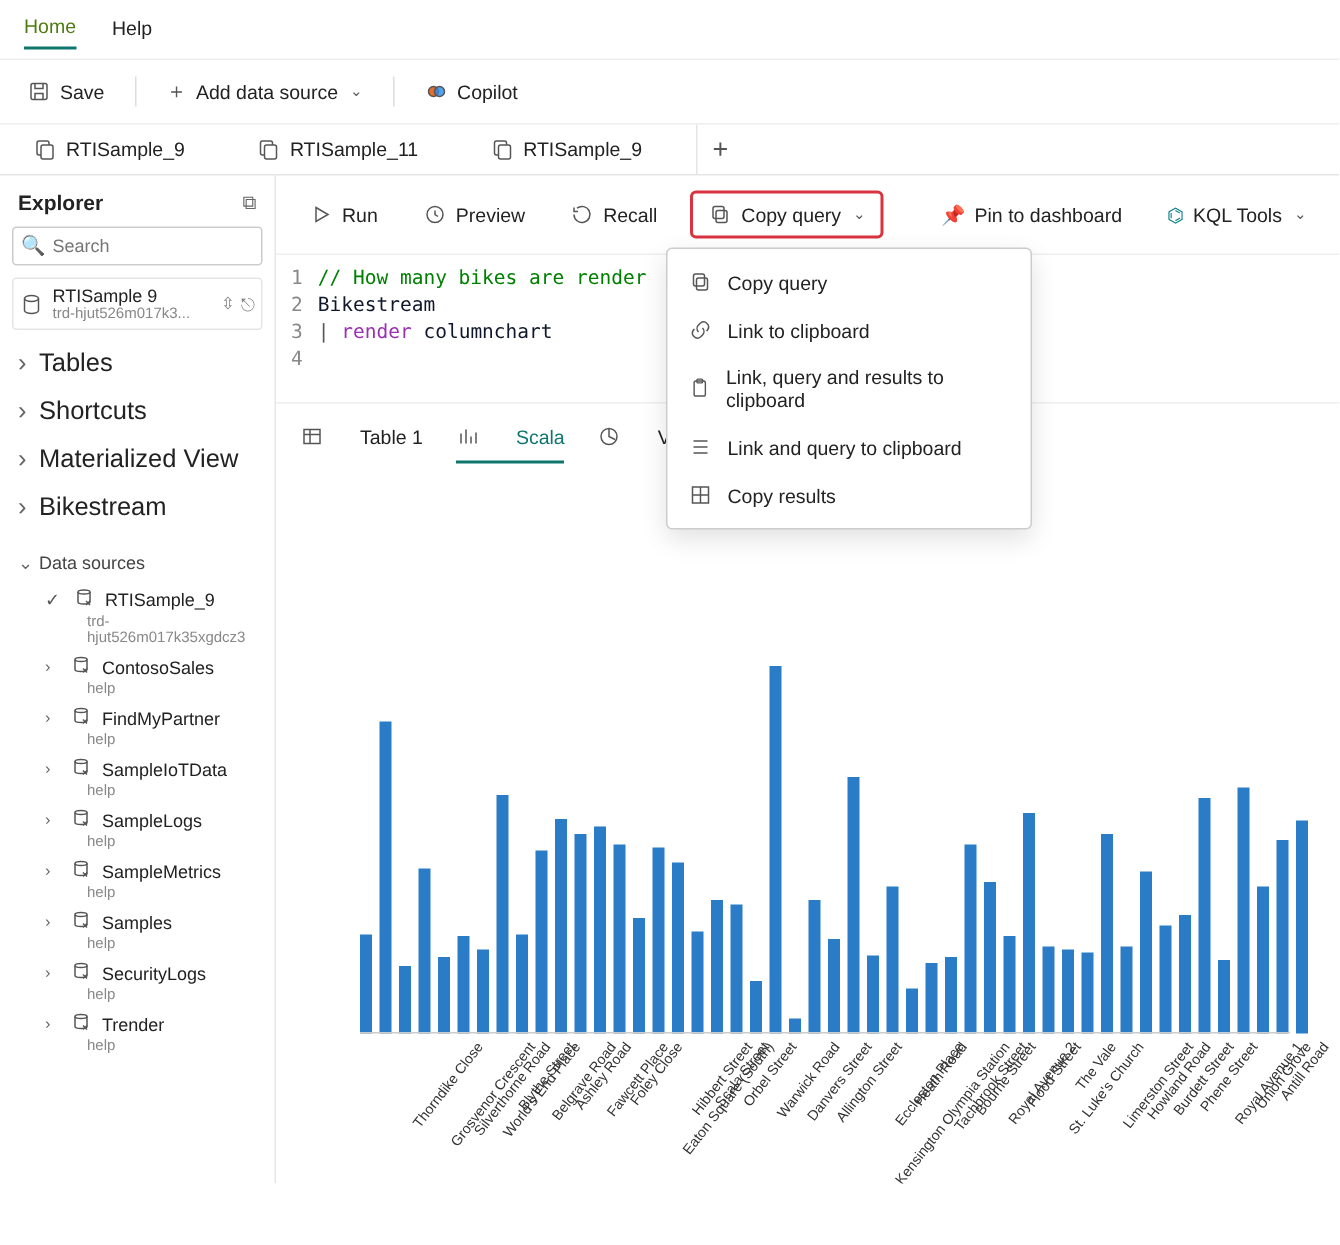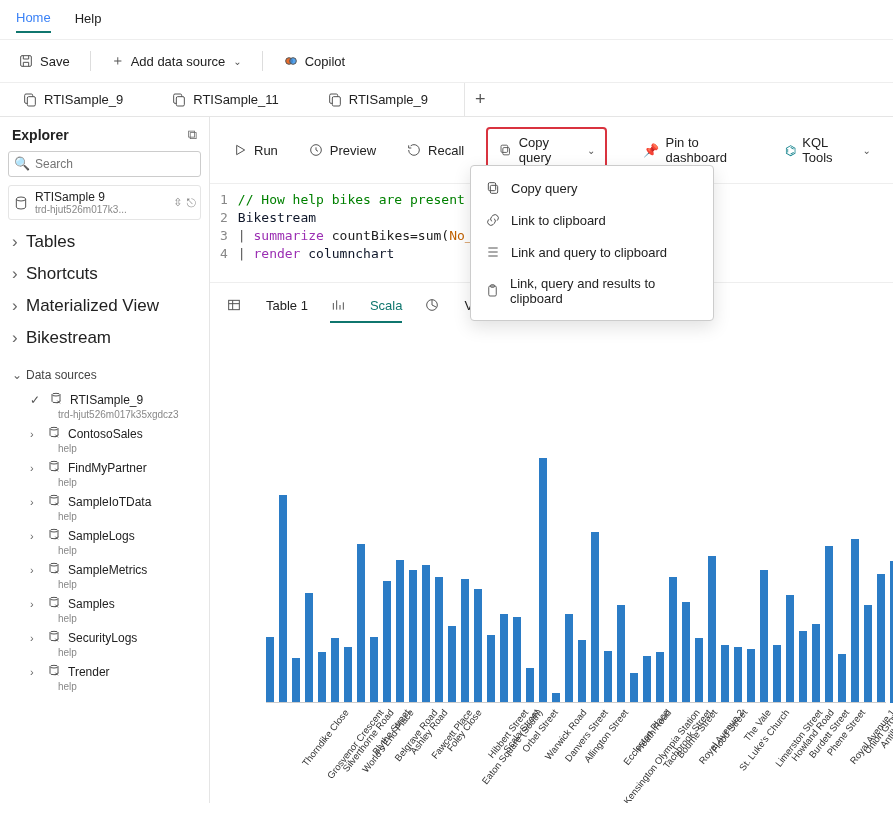--- a/index.html
+++ b/index.html
@@ -1,40 +1,40 @@
 <!DOCTYPE html>
 <html><head>
 <meta charset="utf-8">
 <style>
   * { box-sizing: border-box; }
   body { margin: 0; font-family: "Segoe UI", Arial, sans-serif; font-size: 13px; color: #222; background: #fff; width: 893px; }
   
   .top-menu { display: flex; align-items: center; gap: 24px; padding: 6px 16px; border-bottom: 1px solid #eee; font-size: 13px; }
   .top-menu .tab { padding: 4px 0 6px 0; cursor: pointer; }
-  .top-menu .tab.active { border-bottom: 2px solid #0f766e; color: #3b82f6; font-weight: 500; }
+  .top-menu .tab.active { border-bottom: 2px solid #0f766e; color: #4d7c0f; font-weight: 500; }
   
   .toolbar-row { display: flex; align-items: center; gap: 12px; padding: 8px 10px; border-bottom: 1px solid #eee; font-size: 13px; }
   .tbtn { display: flex; align-items: center; gap: 6px; padding: 4px 8px; cursor: pointer; border-radius: 3px; }
   .chev { font-size: 10px; color: #555; margin-left: 2px; }
   .divider { width: 1px; height: 20px; background: #ddd; }
   
   .icon { width: 16px; height: 16px; display: inline-block; fill: none; stroke: #555; stroke-width: 1.5; }
 
   
   .tabs-row { display: flex; align-items: center; padding: 0 10px; border-bottom: 1px solid #e5e5e5; }
   .doc-tab { display: flex; align-items: center; gap: 6px; padding: 8px 36px 8px 12px; font-size: 13px; cursor: pointer; border-top-left-radius: 4px; border-top-right-radius: 4px; position: relative; }
   .doc-tab.active { background: #f3f3f3; }
   .doc-tab .tab-actions { position: absolute; right: 8px; display: flex; gap: 6px; }
   .close-x { font-size: 12px; color: #666; }
   .pencil { font-size: 12px; color: #666; }
   .tabs-plus { padding: 6px 10px; cursor: pointer; color: #555; font-size: 18px; border-left: 1px solid #e5e5e5;}
 
   
   .main-wrap { display: flex; width: 893px; }
-  .sidebar { width: 210px; border-right: 1px solid #e5e5e5; padding: 10px 8px; display: flex; flex-direction: column; }
+  .sidebar { width: 184px; border-right: 1px solid #e5e5e5; padding: 10px 8px; display: flex; flex-direction: column; }
   .explorer-hdr { display: flex; align-items: center; justify-content: space-between; padding: 0 4px 8px 4px; }
   .explorer-hdr span.title { font-weight: 600; font-size: 14px; }
   .search-box { position: relative; margin-bottom: 8px; }
   .search-box input { width: 100%; padding: 5px 6px 5px 26px; border: 1px solid #ccc; border-radius: 3px; font-size: 12px; }
   .search-box .sicon { position: absolute; left: 6px; top: 5px; color: #777; font-size: 13px; }
 
   .kql-row { display: flex; align-items: center; gap: 6px; padding: 4px 4px; font-size: 12px; border:1px solid #e5e5e5; border-radius:3px; margin-bottom:6px;}
   .kql-row .sub { color: #888; font-size: 10px; }
   .kql-row .right { margin-left: auto; display: flex; gap:4px; }
 
@@ -344,44 +344,50 @@
       </div>
       <div class="dd-item">
         <svg class="icon" viewBox="0 0 24 24">
             <path d="M10 14a5 5 0 0 1 0-7l2-2a5 5 0 0 1 7 7l-1 1"></path>
             <path d="M14 10a5 5 0 0 1 0 7l-2 2a5 5 0 0 1-7-7l1-1"></path>
           </svg>
         <span>Link to clipboard</span>
       </div>
       <div class="dd-item">
         <svg class="icon" viewBox="0 0 24 24">
-            <path d="M5 6h14M5 12h14M5 18h14"></path>
-          </svg>
-        <span>Link and query to clipboard</span>
-      </div>
-      <div class="dd-item">
-        <svg class="icon" viewBox="0 0 24 24">
             <rect x="6" y="4" width="12" height="16" rx="2"></rect>
             <rect x="9" y="2" width="6" height="4" rx="1"></rect>
           </svg>
         <span>Link, query and results to clipboard</span>
+      </div>
+      <div class="dd-item">
+        <svg class="icon" viewBox="0 0 24 24">
+            <path d="M5 6h14M5 12h14M5 18h14"></path>
+          </svg>
+        <span>Link and query to clipboard</span>
+      </div>
+      <div class="dd-item">
+        <svg class="icon" viewBox="0 0 24 24">
+            <rect x="4" y="4" width="16" height="16"></rect>
+            <path d="M4 12h16M12 4v16"></path>
+          </svg>
+        <span>Copy results</span>
       </div>
     </div>
 
     <div class="code-editor">
       <div class="gutter">
           <div>1</div>
           <div>2</div>
           <div>3</div>
           <div>4</div>
         </div>
       <div class="code-lines">
-        <div><span class="tok-cmt">// How help bikes are present</span></div>
+        <div><span class="tok-cmt">// How many bikes are render</span></div>
         <div><span class="tok-ent">Bikestream</span></div>
-        <div><span class="tok-pipe">| </span><span class="tok-op">summarize</span><span> countBikes=sum(</span><span class="tok-arg">No_</span></div>
         <div><span class="tok-pipe">| </span><span class="tok-op">render</span><span class="tok-ent"> columnchart</span></div>
       </div>
     </div>
 
     <div class="result-tabs">
       <div class="rtab">
         <svg class="icon" viewBox="0 0 24 24">
             <rect x="4" y="5" width="16" height="14"></rect>
             <path d="M4 10h16M10 5v14"></path>
           </svg>

